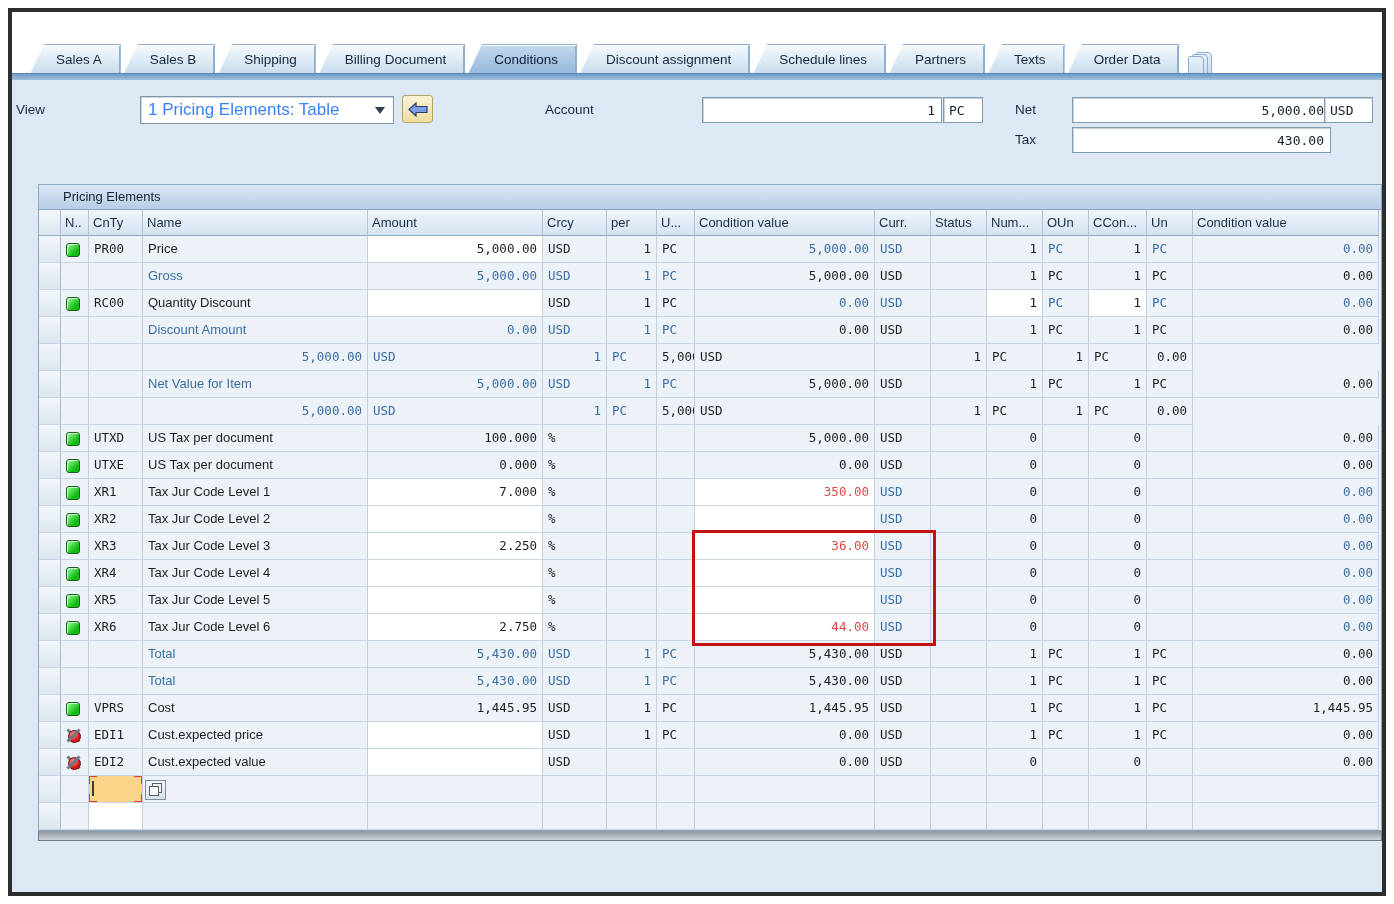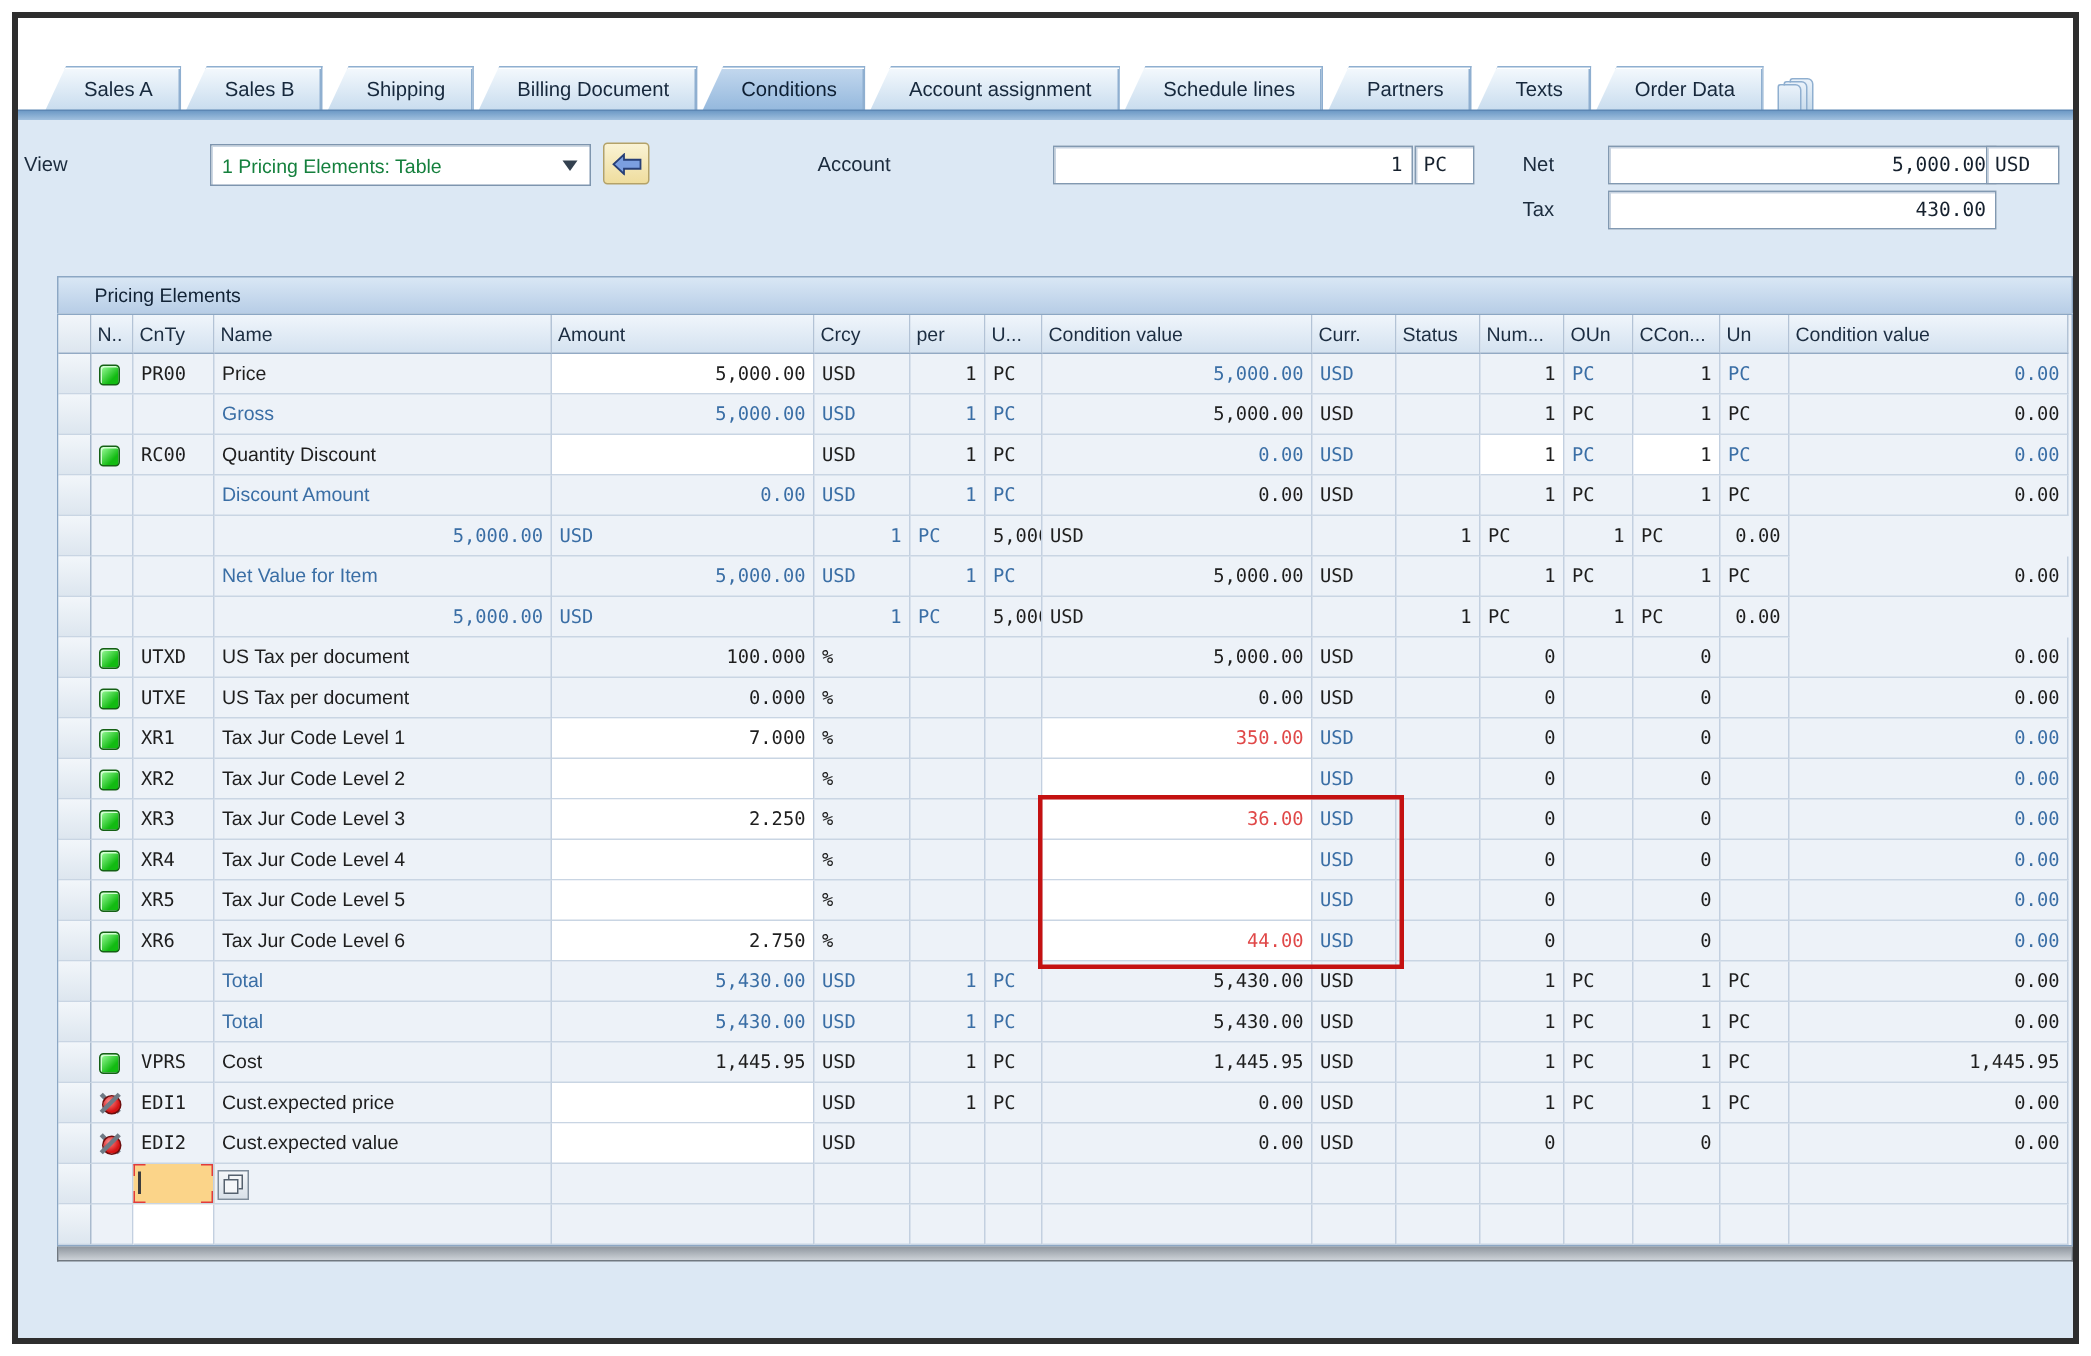--- a/index.html
+++ b/index.html
@@ -20,21 +20,21 @@
   .tab-overflow span:nth-child(1){left:8px;top:4px;}
   .tab-overflow span:nth-child(2){left:4px;top:6px;}
   .tab-overflow span:nth-child(3){left:0;top:8px;}
   .tab-underline{position:absolute;left:0;top:61px;right:0;height:7px;
     background:linear-gradient(#6e9ac6,#a9c6e2);border-top:1px solid #5d87b4;}
   
   .content{position:absolute;left:0;top:68px;right:0;bottom:0;background:#dce8f4;}
   .flabel{position:absolute;font-size:13.5px;color:#1b2b3d;}
   .combo{position:absolute;height:26px;background:#ffffff;border:1px solid #7e95ae;
     box-shadow:inset 1px 1px 0 #cdd8e4;display:flex;align-items:center;cursor:pointer;}
-  .combo-text{flex:1;font-size:13px;color:#15803d;padding-left:7px;white-space:nowrap;overflow:hidden;}
+  .combo-text{flex:1;font-size:17px;color:#3b82f6;padding-left:7px;white-space:nowrap;overflow:hidden;}
   .combo-arrow{width:0;height:0;border-left:5px solid transparent;border-right:5px solid transparent;
     border-top:7px solid #33404f;margin:0 8px 0 4px;}
   .backbtn{position:absolute;width:31px;height:28px;border:1px solid #b4a268;border-radius:3px;
     background:linear-gradient(#faf3d4,#efdd9e);display:flex;align-items:center;justify-content:center;
     cursor:pointer;padding:0;}
   .field{position:absolute;height:24px;background:#ffffff;border:1px solid #8299b1;
     box-shadow:inset 1px 1px 0 #c9d4e1;display:flex;align-items:center;justify-content:flex-end;
     font-family:"DejaVu Sans Mono","Liberation Mono",monospace;font-size:13px;color:#16212e;padding:0 6px;}
   .unitbox{position:absolute;height:24px;background:#ffffff;border:1px solid #8299b1;
     box-shadow:inset 1px 1px 0 #c9d4e1;display:flex;align-items:center;
@@ -92,21 +92,21 @@
 
 <div class="window">
 
   <div class="tabbar">
     <div class="tabs">
         <div class="tab"><span>Sales A</span></div>
         <div class="tab"><span>Sales B</span></div>
         <div class="tab"><span>Shipping</span></div>
         <div class="tab"><span>Billing Document</span></div>
         <div class="tab active"><span>Conditions</span></div>
-        <div class="tab"><span>Account assignment</span></div>
+        <div class="tab"><span>Discount assignment</span></div>
         <div class="tab"><span>Schedule lines</span></div>
         <div class="tab"><span>Partners</span></div>
         <div class="tab"><span>Texts</span></div>
         <div class="tab"><span>Order Data</span></div>
         <div class="tab-overflow">
           <span></span>
           <span></span>
           <span></span>
         </div>
       </div>

